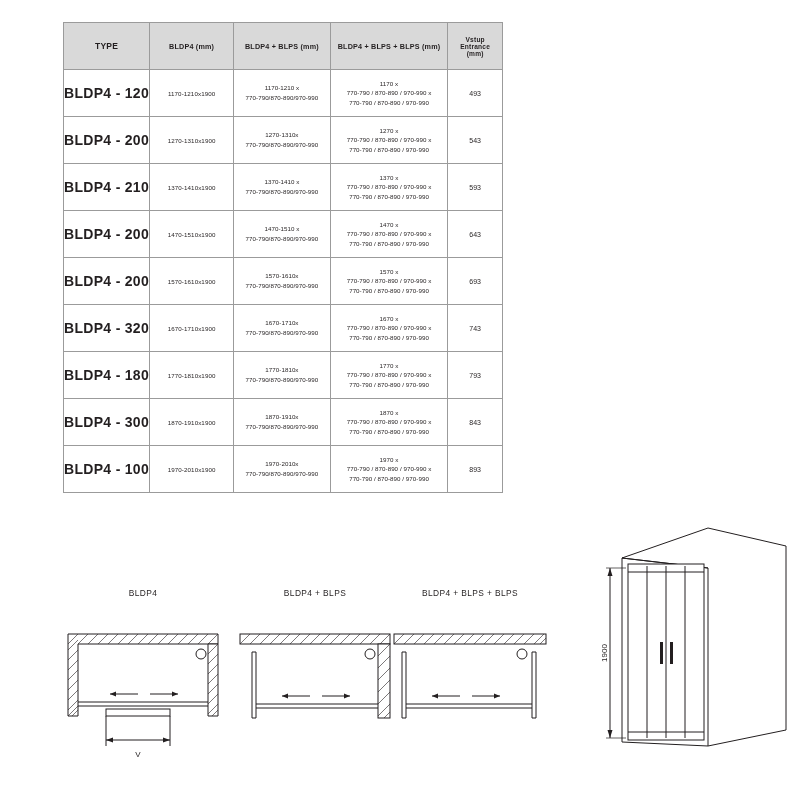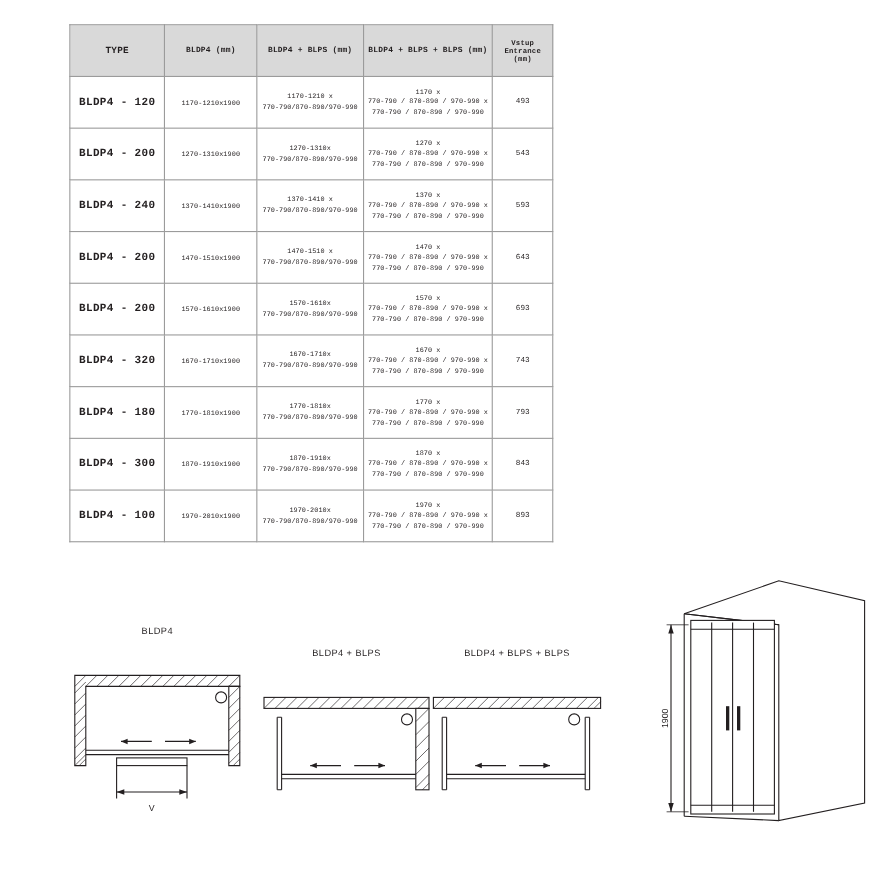--- a/index.html
+++ b/index.html
@@ -23,42 +23,41 @@
     top: 22px;
     width: 440px;
     border-collapse: collapse;
     table-layout: fixed;
   }
   .spec-table th, .spec-table td {
     border: 1px solid #9b9b9b;
     text-align: center;
     vertical-align: middle;
     padding: 0;
-    font-family: Liberation Mono, monospace;
   }
   .spec-table thead th {
     background: #d9d9d9;
     height: 46px;
     font-size: 7.2px;
     font-weight: bold;
     letter-spacing: .2px;
     color: #231f20;
   }
   .spec-table thead th.type-head {
     font-size: 8.5px;
   }
   .spec-table tbody tr { height: 47px; }
   .col-type   { width: 82px; }
   .col-a      { width: 80px; }
   .col-b      { width: 92px; }
   .col-c      { width: 112px; }
   .col-d      { width: 52px; }
 
   .cell-type {
-    font-size: 10px;
+    font-size: 14px;
     font-weight: bold;
     letter-spacing: .3px;
   }
   .cell-a {
     font-size: 6.2px;
     letter-spacing: .1px;
   }
   .cell-multi {
     font-size: 6.2px;
     line-height: 1.55;
@@ -136,21 +135,21 @@
           <div>770-790/870-890/970-990</div>
         </td>
         <td class="cell-multi">
           <div>1270 x</div>
           <div>770-790 / 870-890 / 970-990 x</div>
           <div>770-790 / 870-890 / 970-990</div>
         </td>
         <td class="cell-d">543</td>
       </tr>
       <tr>
-        <td class="cell-type">BLDP4 - 240</td>
+        <td class="cell-type">BLDP4 - 210</td>
         <td class="cell-a">1370-1410x1900</td>
         <td class="cell-multi">
           <div>1370-1410 x</div>
           <div>770-790/870-890/970-990</div>
         </td>
         <td class="cell-multi">
           <div>1370 x</div>
           <div>770-790 / 870-890 / 970-990 x</div>
           <div>770-790 / 870-890 / 970-990</div>
         </td>
@@ -236,21 +235,21 @@
         <td class="cell-multi">
           <div>1970 x</div>
           <div>770-790 / 870-890 / 970-990 x</div>
           <div>770-790 / 870-890 / 970-990</div>
         </td>
         <td class="cell-d">893</td>
       </tr>
     </tbody>
 </table>
 
-<div class="diagram-block" style="left:58px; top:568px; width:170px; height:180px;">
+<div class="diagram-block" style="left:58px; top:588px; width:170px; height:180px;">
   <div class="diagram-title">BLDP4</div>
   <svg class="plan-svg" width="170" height="160" viewBox="0 0 170 160">
     <g stroke="#231f20" fill="none" stroke-width="1">
 
       <path d="M10 28 L160 28 L160 38 L20 38 L20 110 L10 110 Z" fill="#ffffff"></path>
 
       <g stroke="#231f20" stroke-width="0.6">
         <line x1="10" y1="44" x2="20" y2="34"></line>
         <line x1="10" y1="54" x2="20" y2="44"></line>
         <line x1="10" y1="64" x2="20" y2="54"></line>

